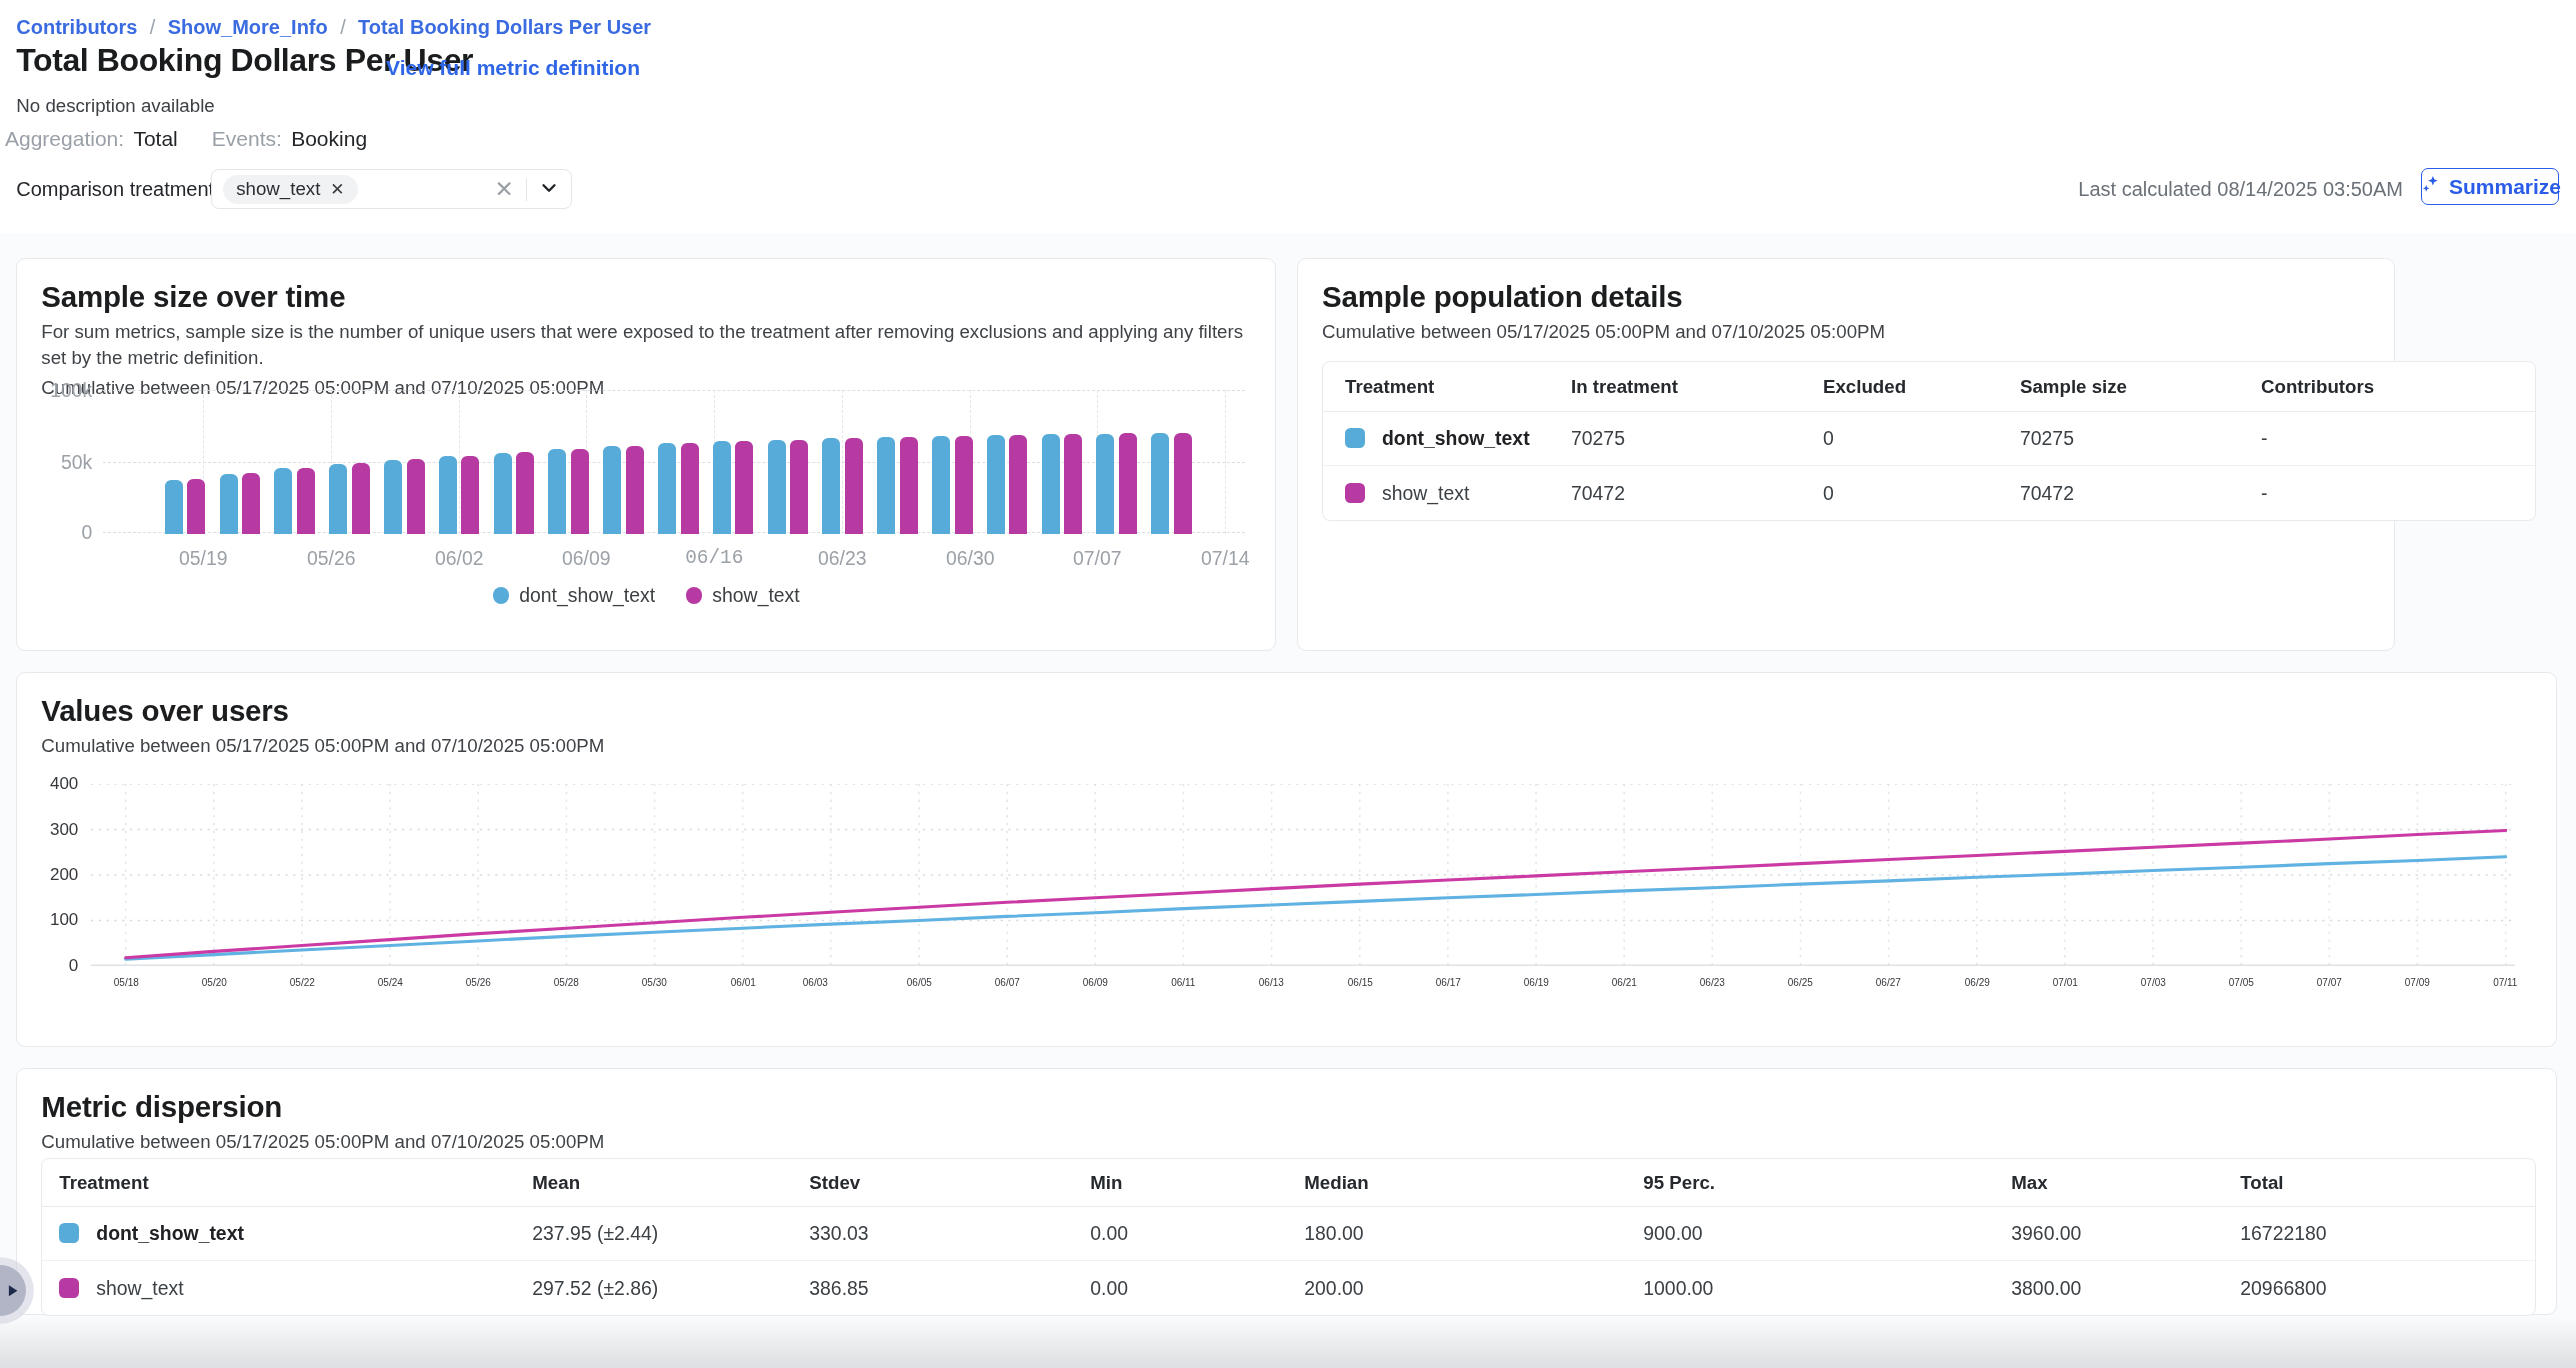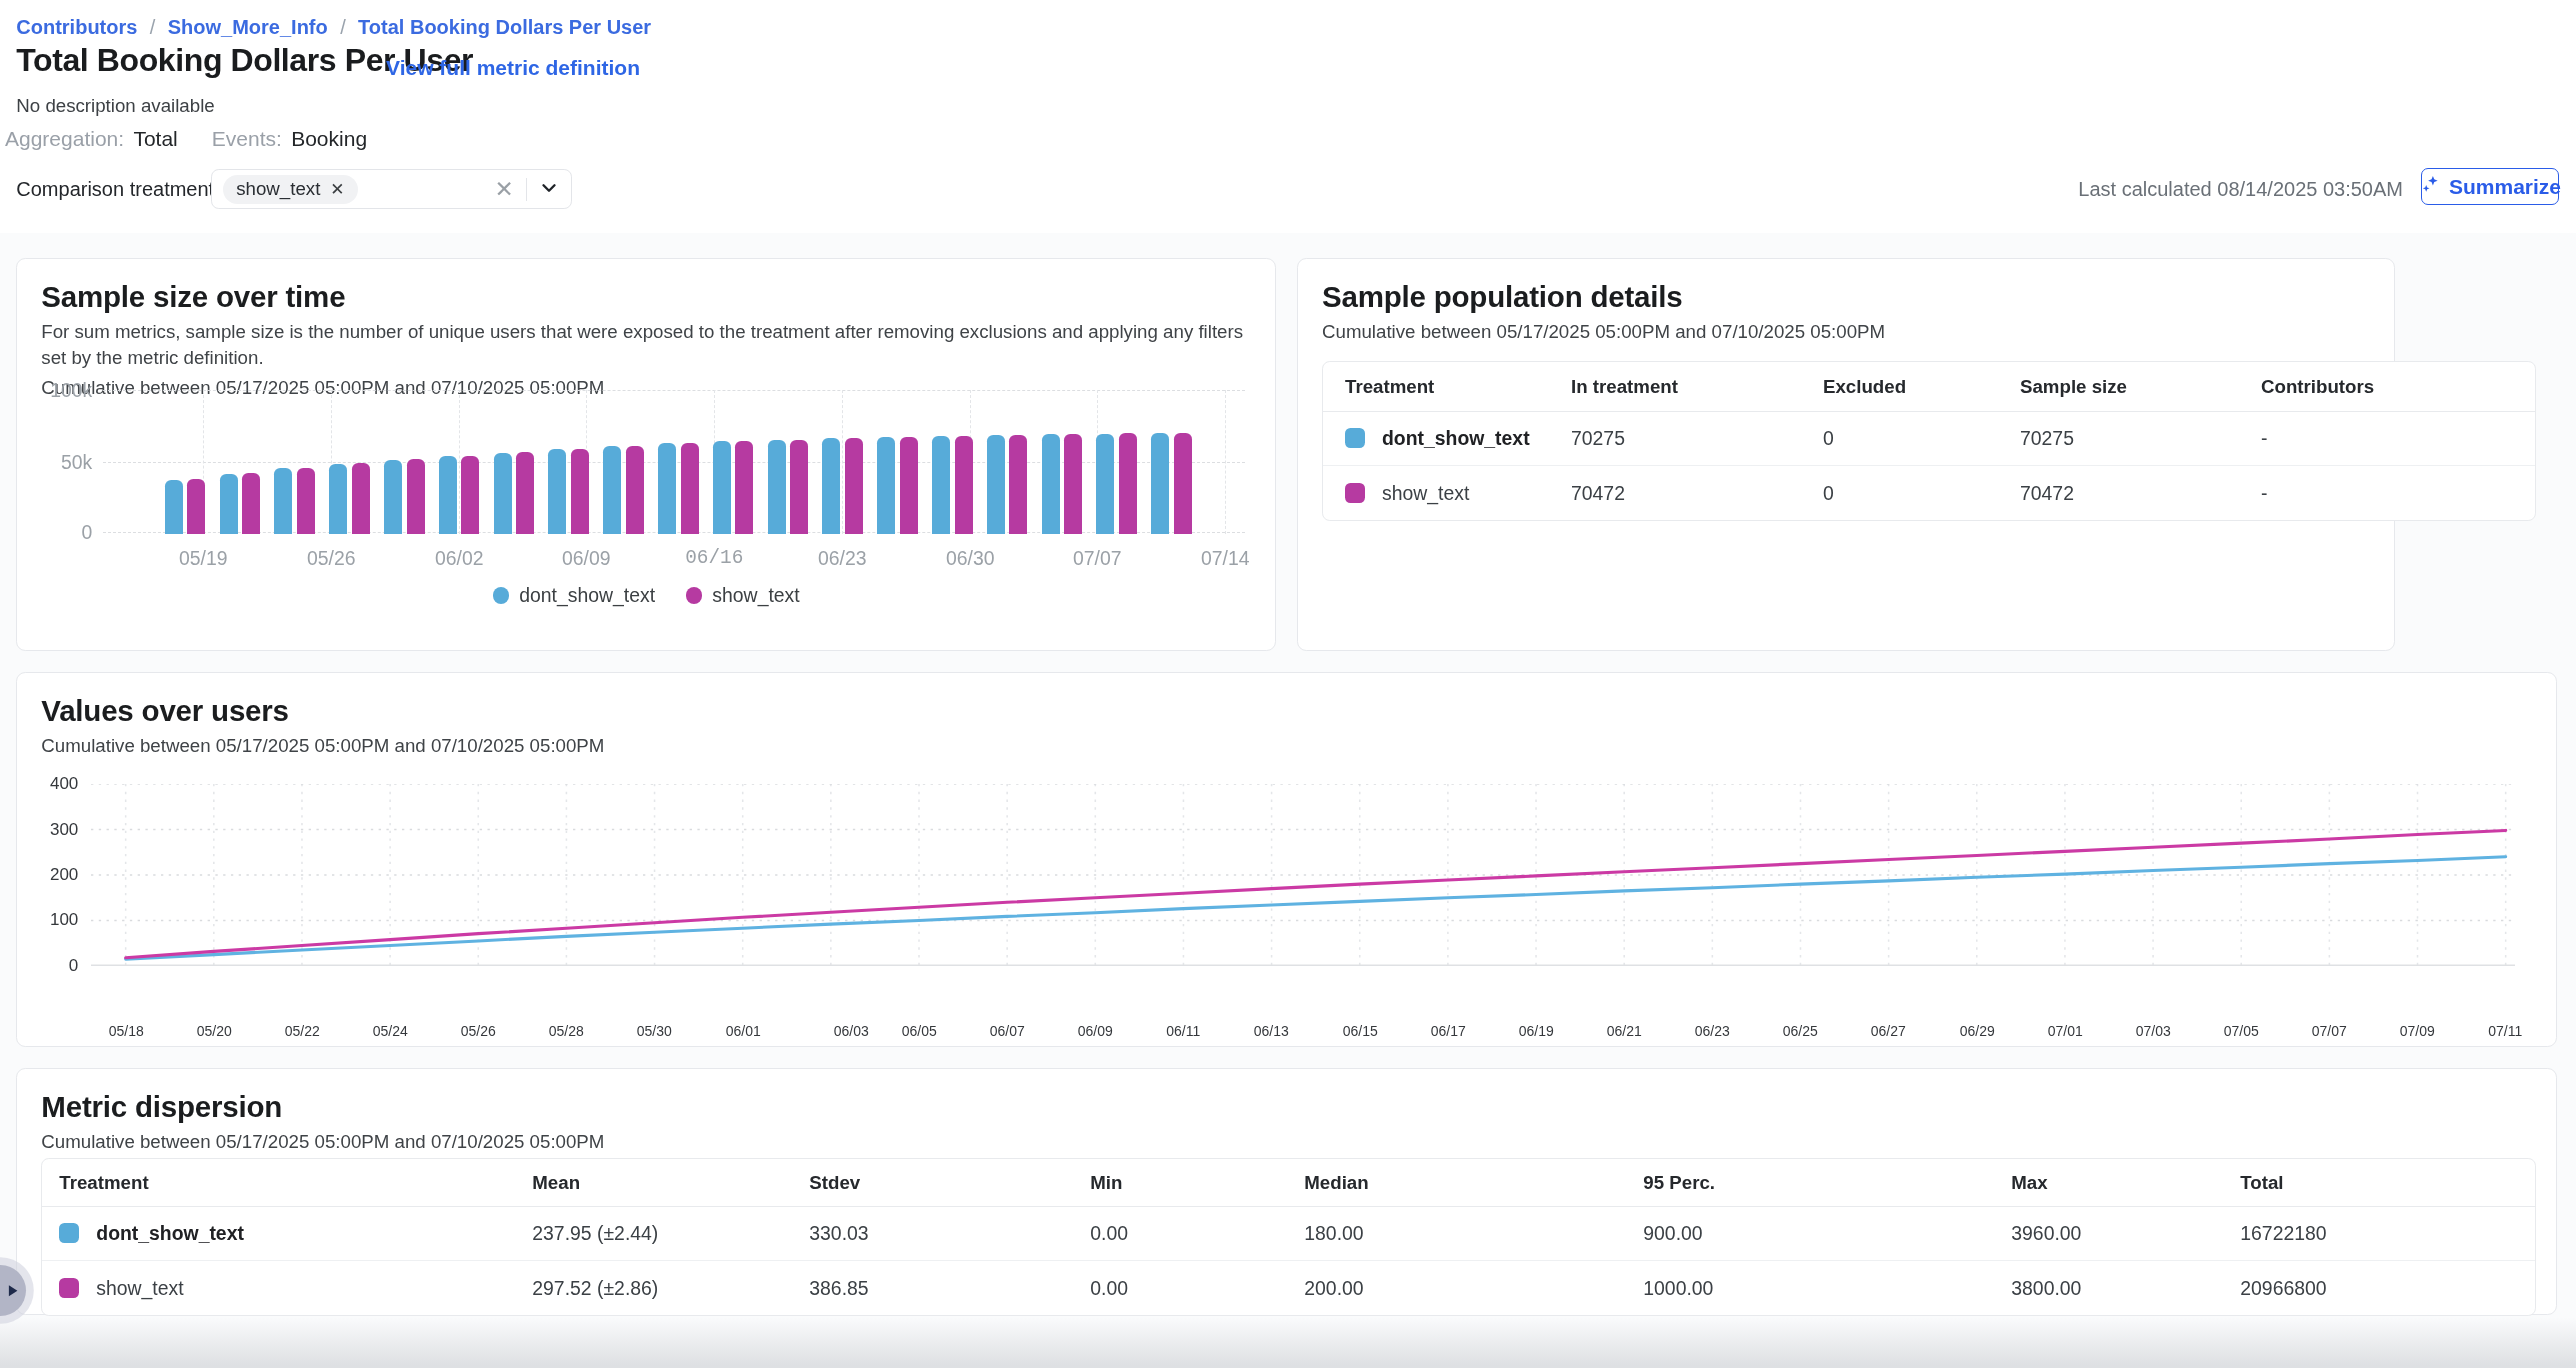--- a/index.html
+++ b/index.html
@@ -75,21 +75,21 @@
   #pop-table td { height: 54px; padding-left: 22px; }
   #disp-table { left: 24px; top: 89px; width: 2493px; }
   #disp-table th { height: 48px; padding-left: 17px; }
   #disp-table td { height: 54px; padding-left: 17px; }
   .swatch { display: inline-block; width: 20px; height: 20px; border-radius: 5.4px; margin-right: 17px; vertical-align: -3.1px; }
   .treat-bold { font-weight: 700; color: #202124; }
 
   
   #line-wrap { position: absolute; left: 74px; top: 111px; width: 2424px; height: 182px; }
   .line-ylab { position: absolute; width: 61px; text-align: right; font-size: 17px; color: #35383c; left: 0; }
-  .line-xlab { position: absolute; transform: translateX(-50%); font-size: 14px; color: #35383c; white-space: nowrap; margin-top: 46px; }
+  .line-xlab { position: absolute; transform: translateX(-50%); font-size: 10px; color: #35383c; white-space: nowrap; }
   #line-xaxis { position: absolute; left: 74px; top: 304px; width: 2424px; height: 22px; }
 
   
   .side-handle { position: absolute; left: 0; top: 1265px; width: 26.4px; height: 51px;
                  background: #b2b5c6; border-radius: 0 51px 51px 0;
                  box-shadow: 0 0 0 7.8px rgba(205,207,220,0.55);
                  display: flex; align-items: center; cursor: pointer; }
   .side-handle svg { margin-left: 4.7px; }
 </style>
 </head>
@@ -299,21 +299,21 @@
         </svg></div>
     <div id="line-xaxis">
         <div class="line-xlab" style="left: 35px;">05/18</div>
         <div class="line-xlab" style="left: 123px;">05/20</div>
         <div class="line-xlab" style="left: 211px;">05/22</div>
         <div class="line-xlab" style="left: 299px;">05/24</div>
         <div class="line-xlab" style="left: 387px;">05/26</div>
         <div class="line-xlab" style="left: 475px;">05/28</div>
         <div class="line-xlab" style="left: 563px;">05/30</div>
         <div class="line-xlab" style="left: 652px;">06/01</div>
-        <div class="line-xlab" style="left: 760px;">06/03</div>
+        <div class="line-xlab" style="left: 724px;">06/03</div>
         <div class="line-xlab" style="left: 828px;">06/05</div>
         <div class="line-xlab" style="left: 916px;">06/07</div>
         <div class="line-xlab" style="left: 1004px;">06/09</div>
         <div class="line-xlab" style="left: 1092px;">06/11</div>
         <div class="line-xlab" style="left: 1180px;">06/13</div>
         <div class="line-xlab" style="left: 1269px;">06/15</div>
         <div class="line-xlab" style="left: 1357px;">06/17</div>
         <div class="line-xlab" style="left: 1445px;">06/19</div>
         <div class="line-xlab" style="left: 1533px;">06/21</div>
         <div class="line-xlab" style="left: 1621px;">06/23</div>

